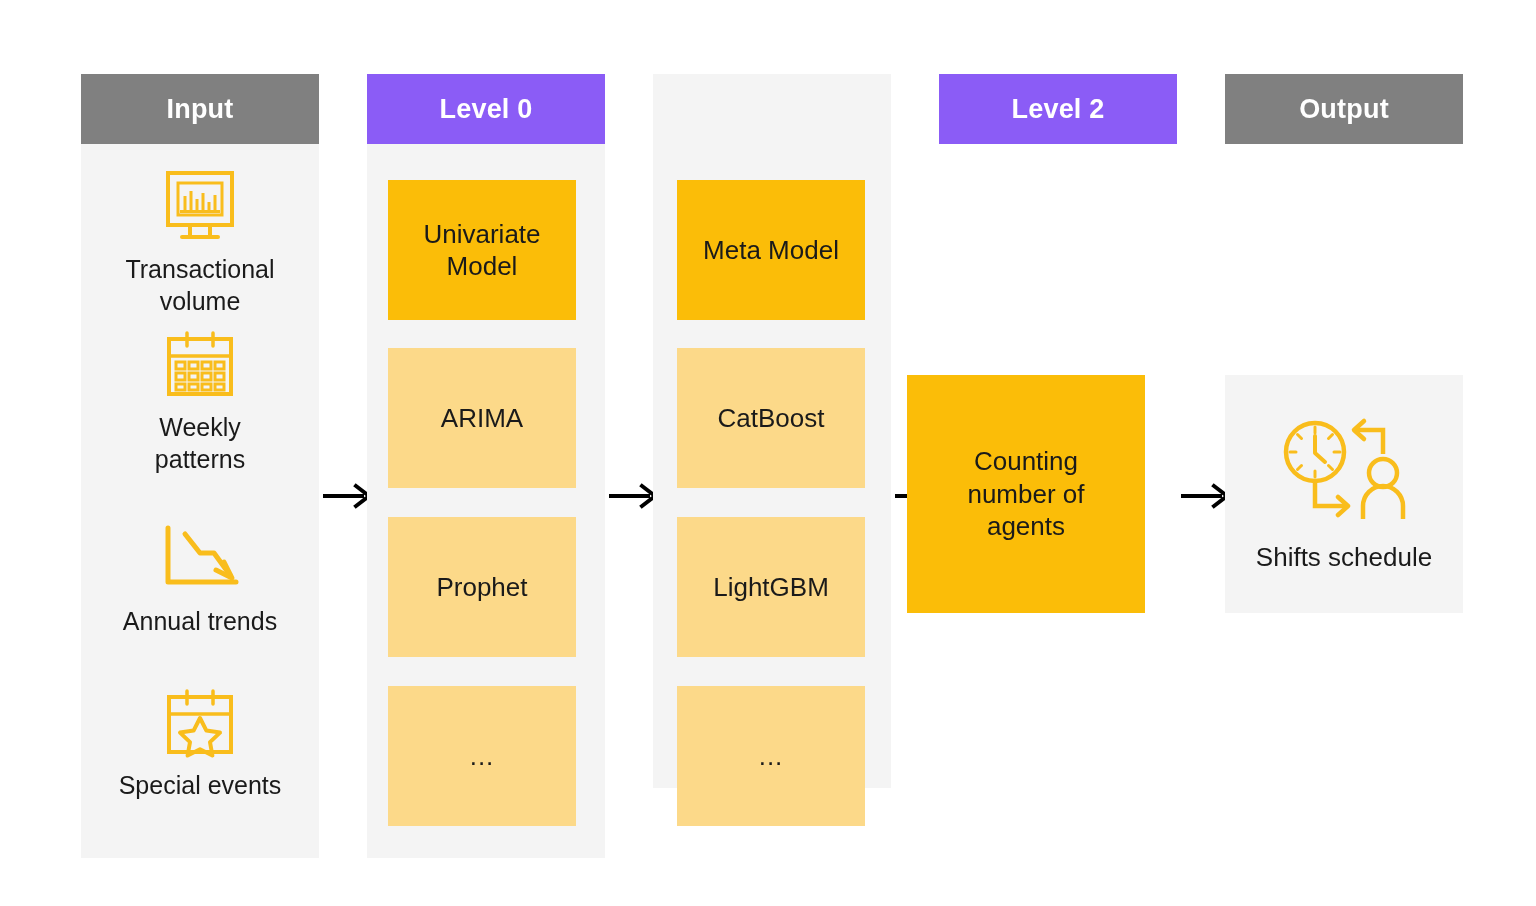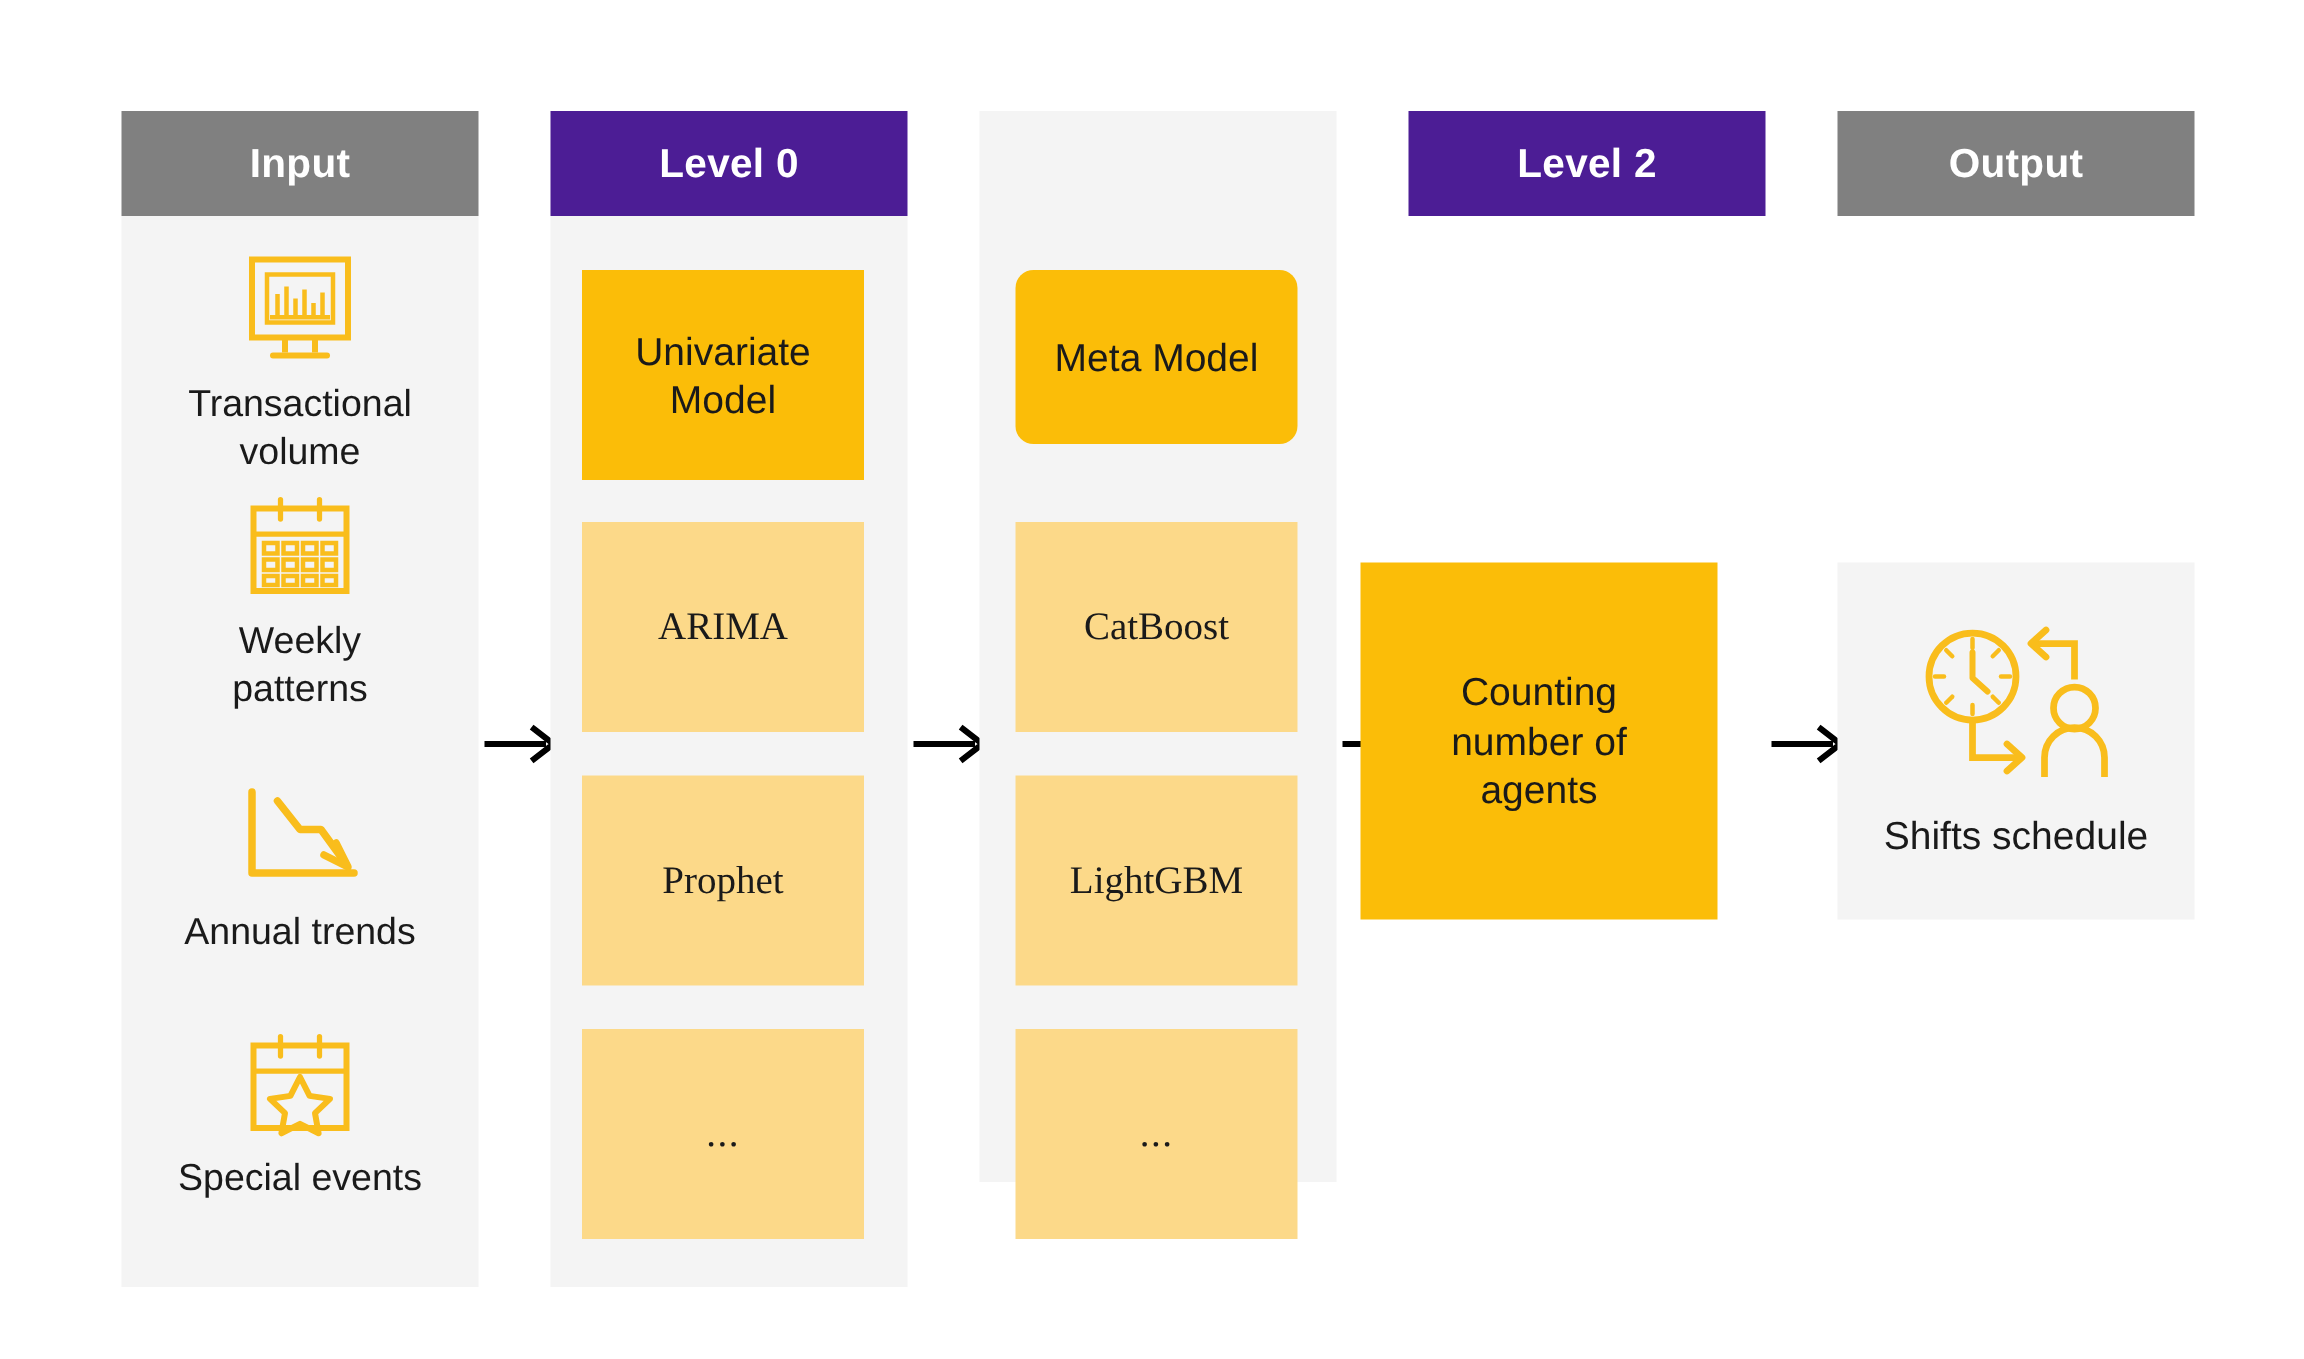--- a/index.html
+++ b/index.html
@@ -34,21 +34,21 @@
     height: 70px;
     display: flex;
     align-items: center;
     justify-content: center;
     color: #ffffff;
     font-size: 27px;
     font-weight: bold;
     letter-spacing: 0.2px;
   }
   .header-gray   { background: #808080; }
-  .header-dark   { background: #4c1d95; }
+  .header-dark   { background: #8b5cf6; }
 
   .col-body {
     box-sizing: border-box;
     width: 100%;
     background: #f4f4f4;
   }
   .col-body.transparent { background: transparent; }
 
   
   .feature {
@@ -77,21 +77,21 @@
     box-sizing: border-box;
     display: flex;
     align-items: center;
     justify-content: center;
     text-align: center;
     font-size: 26px;
     line-height: 1.25;
     color: #1a1a1a;
   }
   .box-strong { background: #fbbd08; }
-  .box-soft   { background: #fcd989; font-family: Liberation Serif, serif; }
+  .box-soft   { background: #fcd989; }
   .ellipsis-box {
     font-size: 26px;
     letter-spacing: 1px;
   }
 
   
   .arrow {
     position: absolute;
     line-height: 0;
   }
@@ -230,21 +230,21 @@
     <svg width="52" height="30" viewBox="0 0 52 30">
       <line x1="1" y1="15" x2="42" y2="15" stroke="#000" stroke-width="4"></line>
       <path d="M34 5 L47 15 L34 25" fill="none" stroke="#000" stroke-width="4" stroke-linecap="square" stroke-linejoin="miter"></path>
     </svg>
   </div>
 
   <div class="col" style="left:653px; top:74px; width:238px;">
     <div class="col-body" style="height:714px;"></div>
   </div>
 
-  <div class="modelbox box-strong" style="left:677px; top:180px; width:188px; height:116px;border-radius:12px;">
+  <div class="modelbox box-strong" style="left:677px; top:180px; width:188px; height:140px;">
     <span>Meta Model</span>
   </div>
   <div class="modelbox box-soft" style="left:677px; top:348px; width:188px; height:140px;">
     <span>CatBoost</span>
   </div>
   <div class="modelbox box-soft" style="left:677px; top:517px; width:188px; height:140px;">
     <span>LightGBM</span>
   </div>
   <div class="modelbox box-soft ellipsis-box" style="left:677px; top:686px; width:188px; height:140px;">
     <span>...</span>

